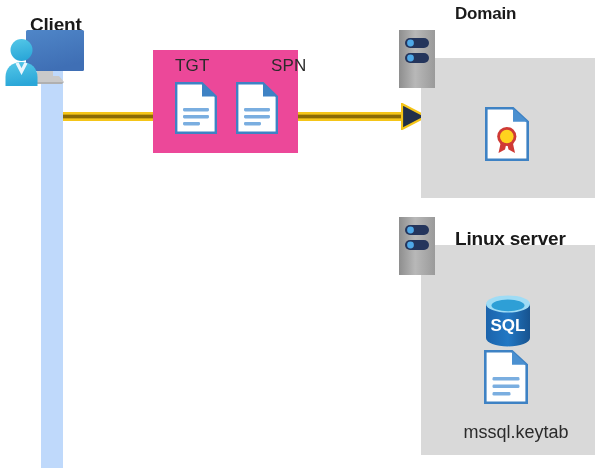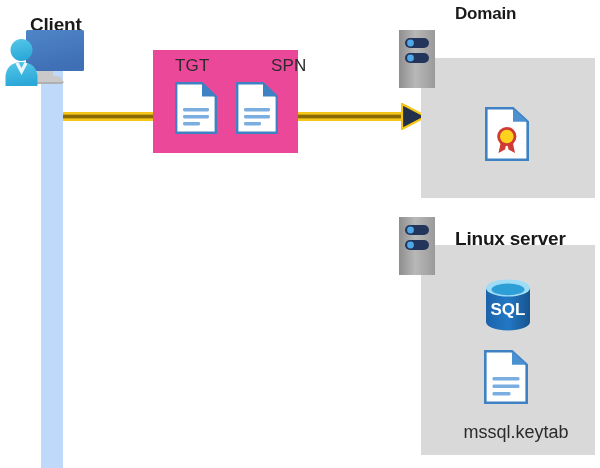--- a/index.html
+++ b/index.html
@@ -69,21 +69,21 @@
   
   #dc-tower{left:399px;top:30px;width:36px;height:58px;}
   #linux-tower{left:399px;top:217px;width:36px;height:58px;}
 
   
   #dc-title{left:455px;top:4px;font-size:17px;width:140px;}
   #linux-title{left:455px;top:228px;font-size:19px;width:145px;}
 
   
   #dc-cert{left:485px;top:107px;}
-  #sql-icon{left:481px;top:277px;}
+  #sql-icon{left:481px;top:293px;}
   #keytab-doc{left:484px;top:350px;}
   #keytab-label{
     left:421px;top:422px;width:190px;text-align:center;
     font-size:18px;color:#2b2b2b;
   }
 </style>
 </head>
 <body>
 
 <div class="stage">

